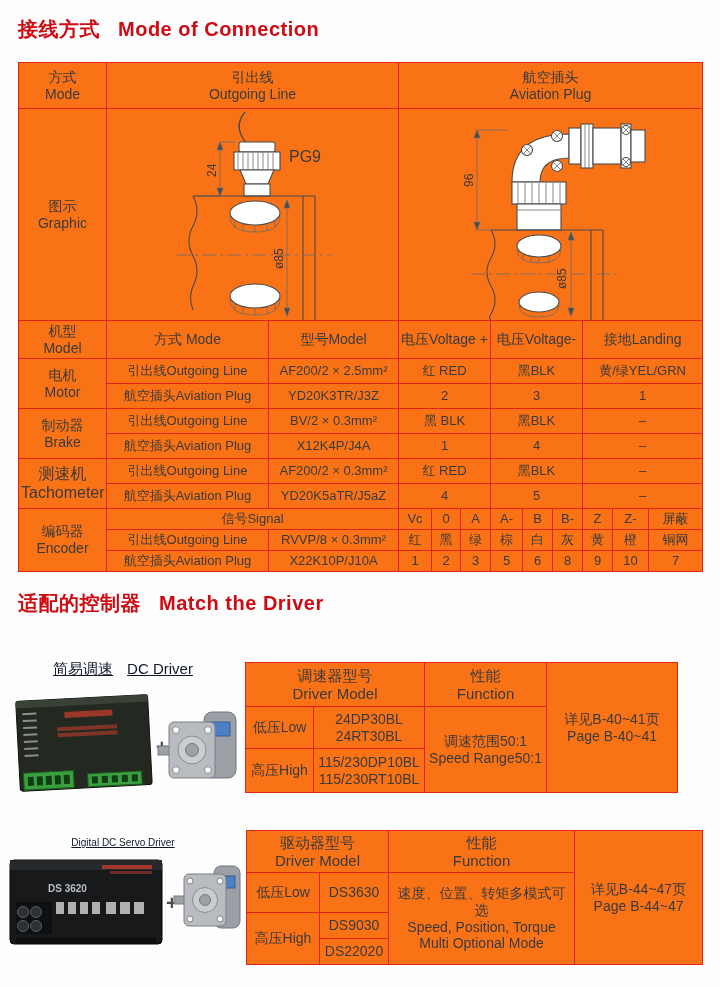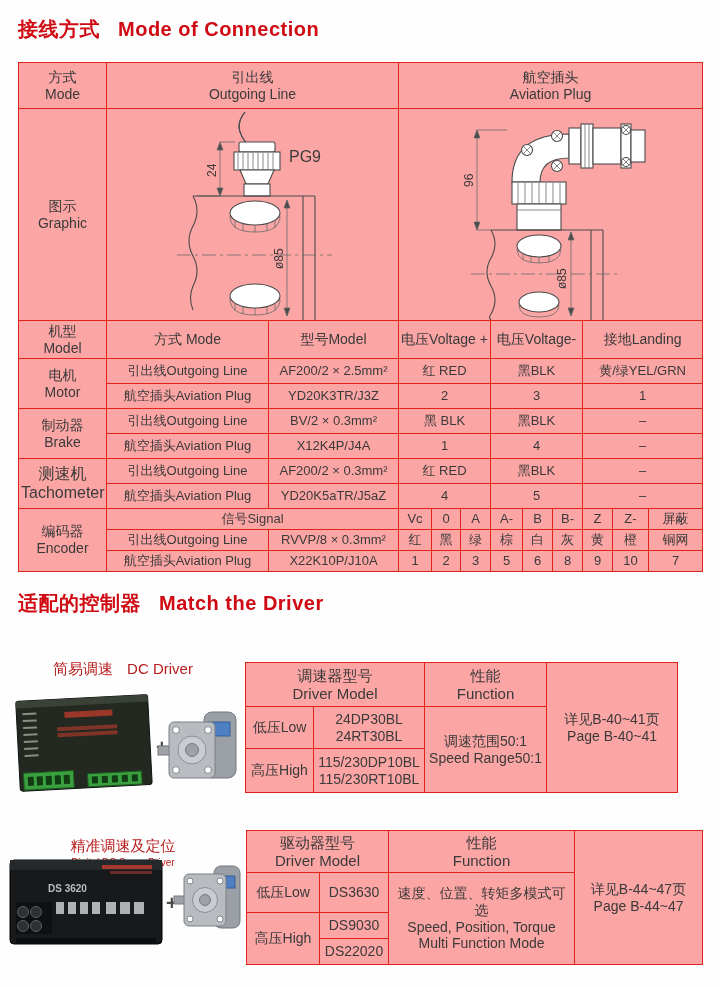--- a/index.html
+++ b/index.html
@@ -2,21 +2,21 @@
 <html><head>
 <meta charset="utf-8">
 <style>
   html,body{margin:0;padding:0;background:#ffffff;}
   .page{
     position:relative;width:720px;height:987px;background:#fefefe;
     font-family:"Liberation Sans","DejaVu Sans",sans-serif;color:#3a3a3a;overflow:hidden;
   }
   .sec-title{position:absolute;left:18px;font-size:20px;font-weight:bold;color:#cf0a12;letter-spacing:.5px;white-space:nowrap;}
   .sec-title .en{margin-left:18px;}
-  table{border-collapse:collapse;table-layout:fixed;position:absolute;background:#fca5a5;}
+  table{border-collapse:collapse;table-layout:fixed;position:absolute;background:#f97316;}
   td{border:1px solid #e2231a;text-align:center;vertical-align:middle;padding:0 2px;line-height:1.18;overflow:hidden;}
   .conn-table{left:18px;top:62px;width:684px;font-size:13px;}
   .conn-table td.hd{font-size:14px;}
   .conn-table tr.r-hdr{height:46px;}
   .conn-table tr.r-gfx{height:212px;}
   .conn-table tr.r-mhdr{height:38px;}
   .conn-table tr.r-dev{height:25px;border-radius:9px;}
   .conn-table tr.r-enc{height:21px;}
   .ln{display:block;}
   .gfx-cell{padding:0;}
@@ -24,21 +24,21 @@
   .drv-table td.hd{font-size:15px;}
   #dc-table{left:245px;top:662px;width:432px;padding-left:20px;}
   #dc-table tr.r1{height:44px;}
   #dc-table tr.r2{height:42px;}
   #dc-table tr.r3{height:44px;}
   #servo-table{left:246px;top:830px;width:456px;}
   #servo-table tr.r1{height:42px;}
   #servo-table tr.r2{height:40px;}
   #servo-table tr.r3{height:26px;}
   #servo-table tr.r4{height:26px;}
-  .side-label{position:absolute;text-align:center;color:#b91c1c;}
+  .side-label{position:absolute;text-align:center;color:#0f172a;text-decoration:underline;}
   #dc-label{left:6px;top:660px;width:234px;font-size:15px;font-weight:500;}
   #dc-label .en{margin-left:14px;}
   #servo-label{left:2px;top:836px;width:242px;font-size:15px;font-weight:500;line-height:1.35;}
   #servo-label .ln2{font-size:10px;font-weight:400;}
   .photo{position:absolute;}
   #dc-photo{left:8px;top:684px;}
   #servo-photo{left:6px;top:852px;}
   svg{display:block;}
   .dline{stroke:#4a4a4a;stroke-width:1.1;fill:none;}
   .dthin{stroke:#6a6a6a;stroke-width:.8;fill:none;}
@@ -442,21 +442,20 @@
       <td>高压High</td>
       <td>
         <span class="ln">115/230DP10BL</span>
             <span class="ln">115/230RT10BL</span>
       </td>
     </tr>
   </tbody>
     </table>
 
   <div class="side-label" id="servo-label">
-    <span class="ln ln1">精准调速及定位</span>
     <span class="ln ln2">Digital DC Servo Driver</span>
   </div>
 
   <div class="photo" id="servo-photo">
     <svg width="236" height="105" viewBox="0 0 236 105">
       <g>
         <rect x="4" y="8" width="152" height="84" rx="4" fill="#17191b" stroke="#000"></rect>
         <rect x="4" y="8" width="152" height="10" fill="#26292c"></rect>
         <rect x="96" y="13" width="50" height="4" fill="#b23a30" opacity="0.9"></rect>
         <rect x="104" y="19" width="42" height="3" fill="#b23a30" opacity="0.55"></rect>
@@ -516,21 +515,21 @@
         <span class="ln">详见B-44~47页</span>
             <span class="ln">Page B-44~47</span>
       </td>
     </tr>
     <tr class="r2">
       <td>低压Low</td>
       <td>DS3630</td>
       <td rowspan="3">
         <span class="ln">速度、位置、转矩多模式可选</span>
         <span class="ln">Speed, Position, Torque</span>
-        <span class="ln">Multi Function Mode</span>
+        <span class="ln">Multi Optional Mode</span>
       </td>
     </tr>
     <tr class="r3">
       <td rowspan="2">高压High</td>
       <td>DS9030</td>
     </tr>
     <tr class="r4">
       <td>DS22020</td>
     </tr>
   </tbody>

